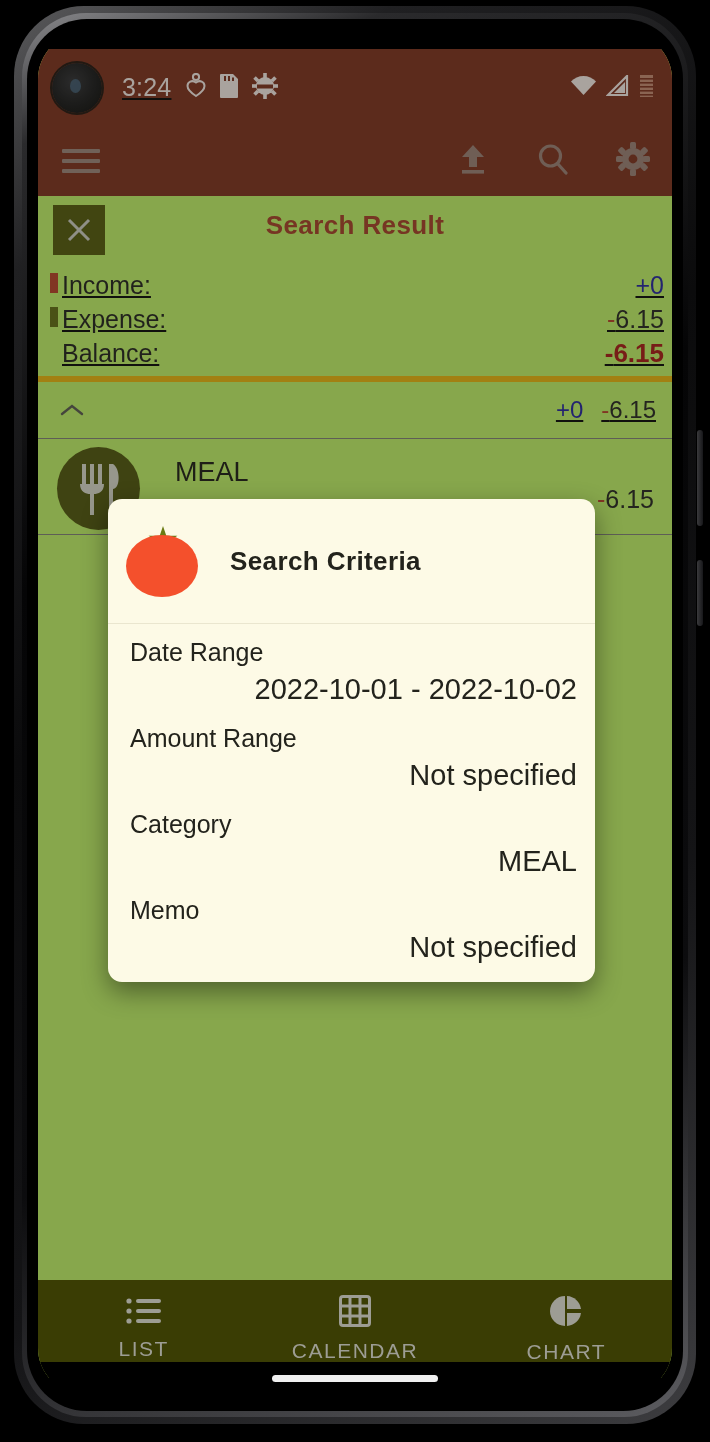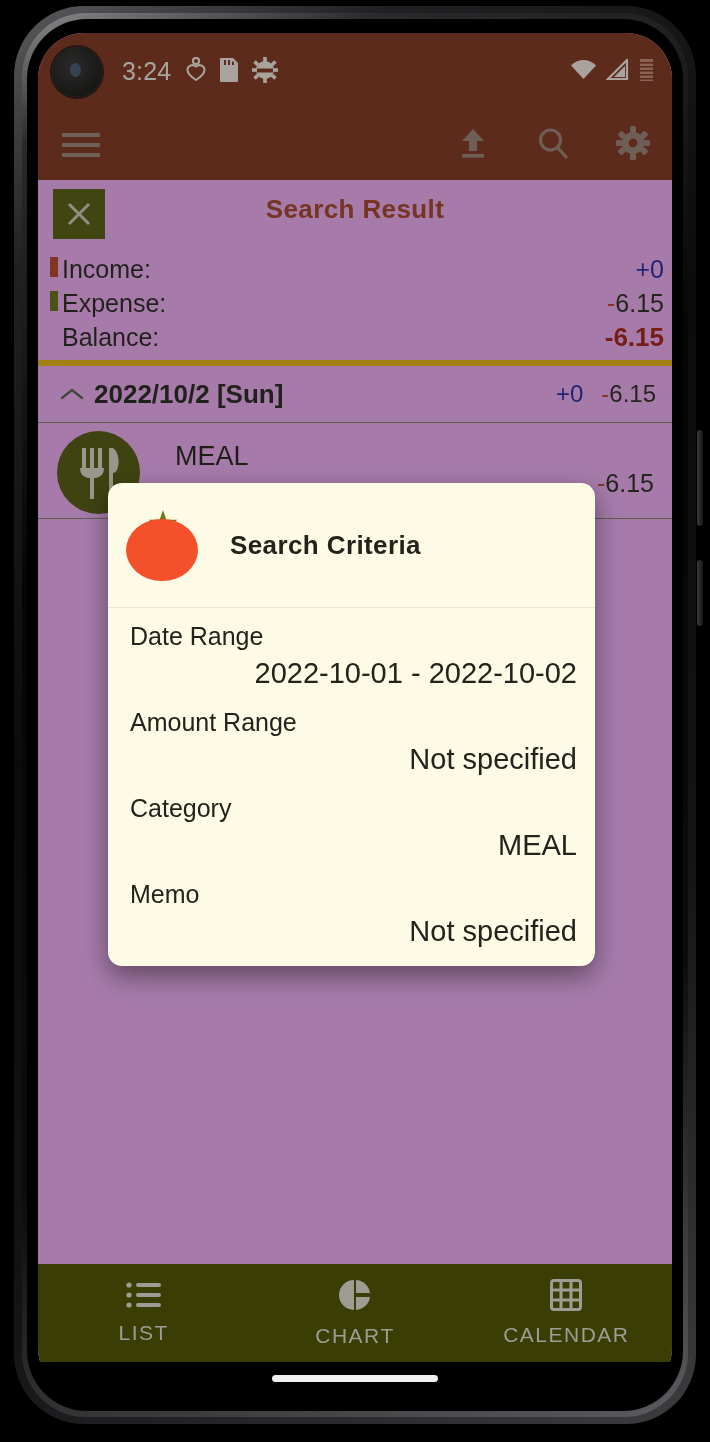--- a/index.html
+++ b/index.html
@@ -57,24 +57,25 @@
   #screen {
     position: absolute;
     left: 38px; top: 33px;
     width: 634px; height: 1361px;
     border-radius: 46px;
     overflow: hidden;
     background: #000;
   }
   #screen-content {
     position: absolute;
-    left: 0; top: 0;
+    left: 0; top: 16px;
     width: 634px; height: 1329px;
-    background: #f0abfc;
+    background: #bef264;
     overflow: hidden;
+    text-decoration: underline;
   }
 
   
   #status-bar {
     position: relative;
     height: 77px;
     background: #7a2a18;
     display: flex;
     align-items: center;
     padding: 0 18px 0 12px;
@@ -459,21 +460,20 @@
           </div>
         </div>
       </div>
 
       <div id="date-row">
         <span id="date-chevron">
           <svg width="24" height="14" viewBox="0 0 24 14">
               <polyline points="2,11 12,3 22,11" fill="none" stroke="#55554c" stroke-width="2.4" stroke-linecap="round"></polyline>
             </svg>
         </span>
-        <span id="date-label">2022/10/2 [Sun]</span>
         <span id="date-amounts">
           <span id="date-income">+0</span>
           <span id="date-expense"><span class="neg">-</span><span>6.15</span></span>
         </span>
       </div>
 
       <div id="entry-row">
         <div id="entry-icon">
           <svg width="52" height="58" viewBox="0 0 52 58">
             <g fill="#d9d9cb">
@@ -532,40 +532,40 @@
                   <rect x="10" y="2" width="25" height="4" rx="2"></rect>
                   <rect x="10" y="12" width="25" height="4" rx="2"></rect>
                   <rect x="10" y="22" width="25" height="4" rx="2"></rect>
                 </g>
               </svg>
           </span>
           <span class="nav-label">LIST</span>
         </div>
         <div class="nav-item">
           <span>
-            <svg width="34" height="34" viewBox="0 0 34 34">
-                <path d="M16 2 A15 15 0 1 0 16 32 Z" fill="#9d9d94"></path>
-                <path d="M18 2 A15 15 0 0 1 32 15 H18 Z" fill="#9d9d94"></path>
-                <path d="M18 19 H32 A15 15 0 0 1 18 32 Z" fill="#9d9d94"></path>
-              </svg>
-          </span>
-          <span class="nav-label">CHART</span>
-        </div>
-        <div class="nav-item">
-          <span>
             <svg width="32" height="32" viewBox="0 0 32 32">
                 <rect x="1.5" y="1.5" width="29" height="29" rx="2.5" fill="none" stroke="#9d9d94" stroke-width="3"></rect>
                 <line x1="11" y1="2" x2="11" y2="30" stroke="#9d9d94" stroke-width="3"></line>
                 <line x1="21" y1="2" x2="21" y2="30" stroke="#9d9d94" stroke-width="3"></line>
                 <line x1="2" y1="11" x2="30" y2="11" stroke="#9d9d94" stroke-width="3"></line>
                 <line x1="2" y1="21" x2="30" y2="21" stroke="#9d9d94" stroke-width="3"></line>
               </svg>
           </span>
           <span class="nav-label">CALENDAR</span>
         </div>
+        <div class="nav-item">
+          <span>
+            <svg width="34" height="34" viewBox="0 0 34 34">
+                <path d="M16 2 A15 15 0 1 0 16 32 Z" fill="#9d9d94"></path>
+                <path d="M18 2 A15 15 0 0 1 32 15 H18 Z" fill="#9d9d94"></path>
+                <path d="M18 19 H32 A15 15 0 0 1 18 32 Z" fill="#9d9d94"></path>
+              </svg>
+          </span>
+          <span class="nav-label">CHART</span>
+        </div>
       </div>
 
     </div>
 
     <div id="home-indicator">
       <div id="home-bar"></div>
     </div>
   </div>
 </div>
 

